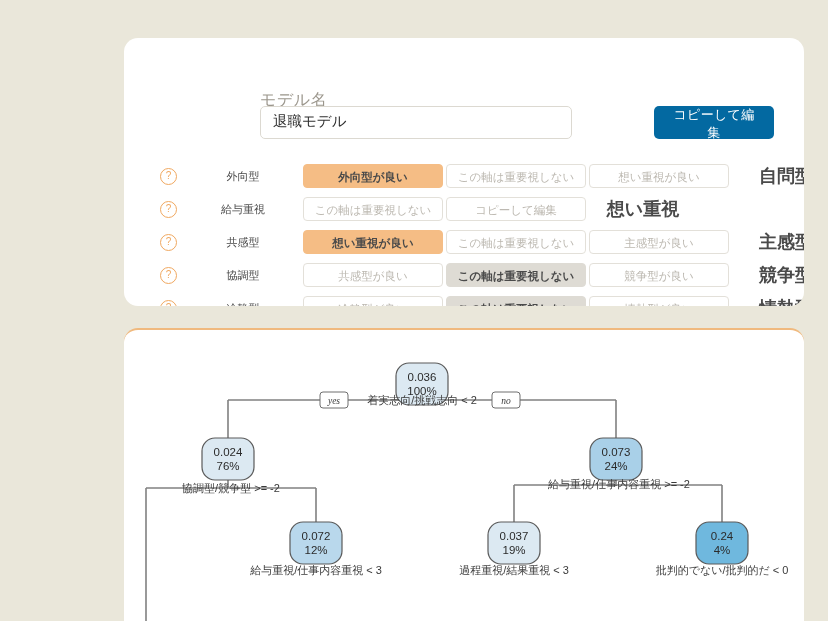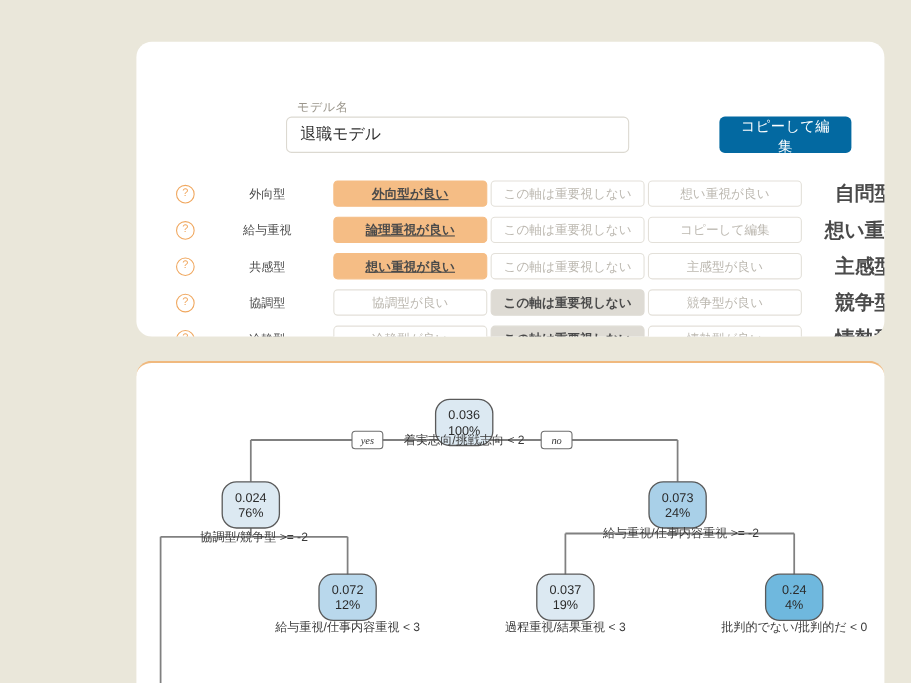--- a/index.html
+++ b/index.html
@@ -16,29 +16,29 @@
     background:#ffffff;
     border-radius:14px;
     box-sizing:border-box;
   }
   #model-card{
     left:124px; top:38px; width:680px; height:268px;
     border-radius:14px 14px 14px 14px;
     overflow:hidden;
   }
   .field-label{
-    position:absolute;left:146px;top:52px;
-    font-size:11px;color:#9b968c;letter-spacing:.5px;
+    position:absolute;left:136px;top:52px;
+    font-size:16px;color:#9b968c;letter-spacing:.5px;
   }
   .model-input{
     position:absolute;left:136px;top:68px;width:312px;height:33px;
     border:1px solid #dcd9d1;border-radius:5px;background:#fff;
     box-sizing:border-box;padding:0 12px;
     font-size:14.5px;color:#2f2f2f;line-height:33px;
-    font-family:Liberation Serif, serif;
+    font-family:Liberation Mono, monospace;
   }
   .copy-btn{
     position:absolute;right:0px;top:0px;
     background:#0369a1;color:#fff;border:none;border-radius:5px;
     height:33px;padding:0 16px;font-size:13px;cursor:pointer;
     font-family:"Liberation Sans","DejaVu Sans",sans-serif;
     letter-spacing:.3px;
   }
   .copy-wrap{position:absolute;right:30px;top:68px;width:120px;height:33px;}
 
@@ -57,21 +57,21 @@
     width:96px;text-align:center;font-size:11px;color:#4a4a4a;
     margin-left:18px;flex:0 0 auto;
   }
   .seg-group{display:flex;margin-left:12px;flex:0 0 auto;}
   .seg{
     width:140px;height:24px;line-height:24px;text-align:center;
     font-size:11.5px;border:1px solid #e3e0d9;border-radius:4px;
     background:#fff;color:#bcb8b0;box-sizing:border-box;
     margin-right:3px;cursor:pointer;
   }
-  .seg.sel-orange{background:#f5bd85;color:#4a4a4a;border-color:#f5bd85;font-weight:bold;text-decoration:underline;}
+  .seg.sel-orange{background:#f5bd85;color:#4a4a4a;border-color:#f5bd85;font-weight:bold;}
   .seg.sel-gray{background:#dedbd4;color:#4a4a4a;border-color:#dedbd4;font-weight:bold;}
   .right-label{
     width:80px;text-align:center;font-size:18px;color:#4a4a4a;
     margin-left:14px;font-weight:bold;flex:0 0 auto;
   }
 
   
   #tree-card{
     left:124px; top:328px; width:680px; height:300px;
     border-top:2px solid #f0b97e;
@@ -100,41 +100,40 @@
           <div class="seg sel-orange">外向型が良い</div>
           <div class="seg">この軸は重要視しない</div>
           <div class="seg">想い重視が良い</div>
         </div>
         <div class="right-label">自問型</div>
       </div>
       <div class="row">
         <div class="help-icon">?</div>
         <div class="left-label">給与重視</div>
         <div class="seg-group">
-          <div class="seg sel-orange">論理重視が良い</div>
           <div class="seg">この軸は重要視しない</div>
           <div class="seg">コピーして編集</div>
         </div>
         <div class="right-label">想い重視</div>
       </div>
       <div class="row">
         <div class="help-icon">?</div>
         <div class="left-label">共感型</div>
         <div class="seg-group">
           <div class="seg sel-orange">想い重視が良い</div>
           <div class="seg">この軸は重要視しない</div>
           <div class="seg">主感型が良い</div>
         </div>
         <div class="right-label">主感型</div>
       </div>
       <div class="row">
         <div class="help-icon">?</div>
         <div class="left-label">協調型</div>
         <div class="seg-group">
-          <div class="seg">協調型が良い</div>
+          <div class="seg">共感型が良い</div>
           <div class="seg sel-gray">この軸は重要視しない</div>
           <div class="seg">競争型が良い</div>
         </div>
         <div class="right-label">競争型</div>
       </div>
       <div class="row">
         <div class="help-icon">?</div>
         <div class="left-label">冷静型</div>
         <div class="seg-group">
           <div class="seg">冷静型が良い</div>

